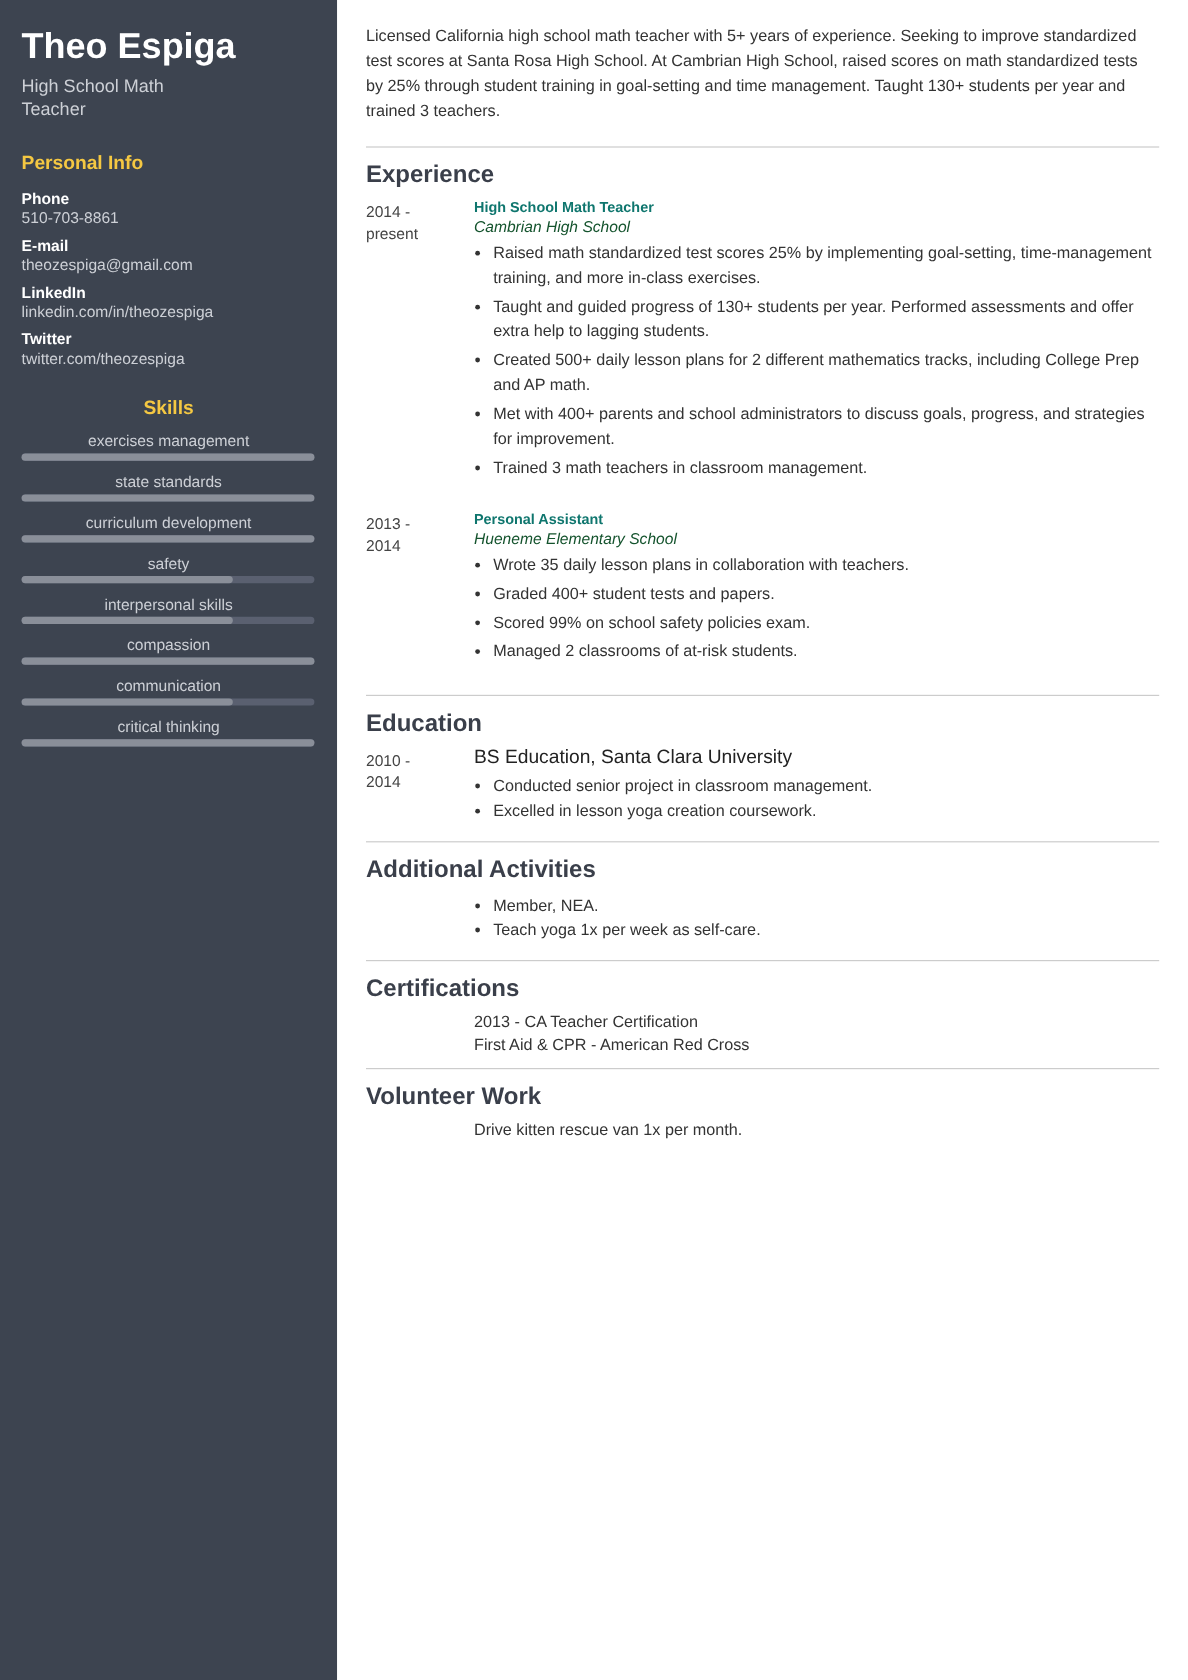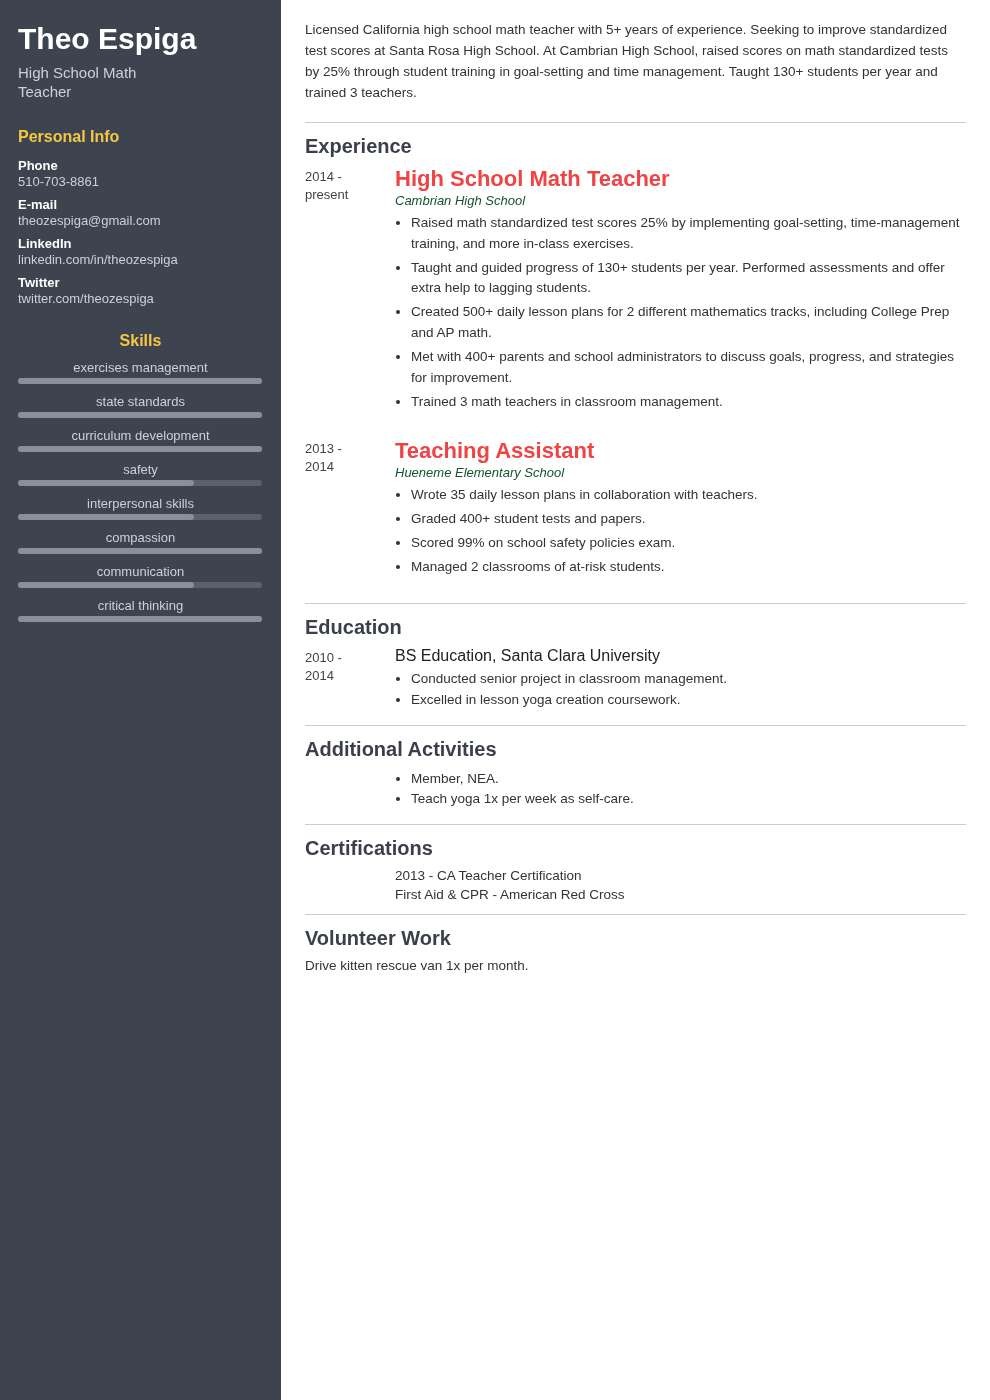--- a/index.html
+++ b/index.html
@@ -140,23 +140,23 @@
       color: #444;
       padding-top: 2px;
       line-height: 1.4;
     }
 
     .exp-content {
       flex: 1;
     }
 
     .exp-job-title {
-      font-size: 22px;
-      font-weight: bold;
-      color: #ef4444;
+      font-size: 12px;
+      font-weight: bold;
+      color: #0f766e;
       margin-bottom: 1px;
     }
 
     .exp-company {
       font-style: italic;
       font-size: 13px;
       color: #14532d;
       margin-bottom: 5px;
     }
 
@@ -236,21 +236,20 @@
     }
 
     .cert-item {
       font-size: 13.5px;
       color: #333;
       margin-bottom: 4px;
     }
 
     .volunteer-row {
       display: flex;
-      flex-direction: column;
     }
 
     .volunteer-indent {
       min-width: 90px;
     }
 
     .volunteer-content {
       flex: 1;
     }
 
@@ -363,21 +362,21 @@
         <li>Created 500+ daily lesson plans for 2 different mathematics tracks, including College Prep and AP math.</li>
         <li>Met with 400+ parents and school administrators to discuss goals, progress, and strategies for improvement.</li>
         <li>Trained 3 math teachers in classroom management.</li>
       </ul>
     </div>
   </div>
 
   <div class="exp-row">
     <div class="exp-dates">2013 -<br>2014</div>
     <div class="exp-content">
-      <div class="exp-job-title">Teaching Assistant</div>
+      <div class="exp-job-title">Personal Assistant</div>
       <div class="exp-company">Hueneme Elementary School</div>
       <ul class="exp-bullets">
         <li>Wrote 35 daily lesson plans in collaboration with teachers.</li>
         <li>Graded 400+ student tests and papers.</li>
         <li>Scored 99% on school safety policies exam.</li>
         <li>Managed 2 classrooms of at-risk students.</li>
       </ul>
     </div>
   </div>
 

